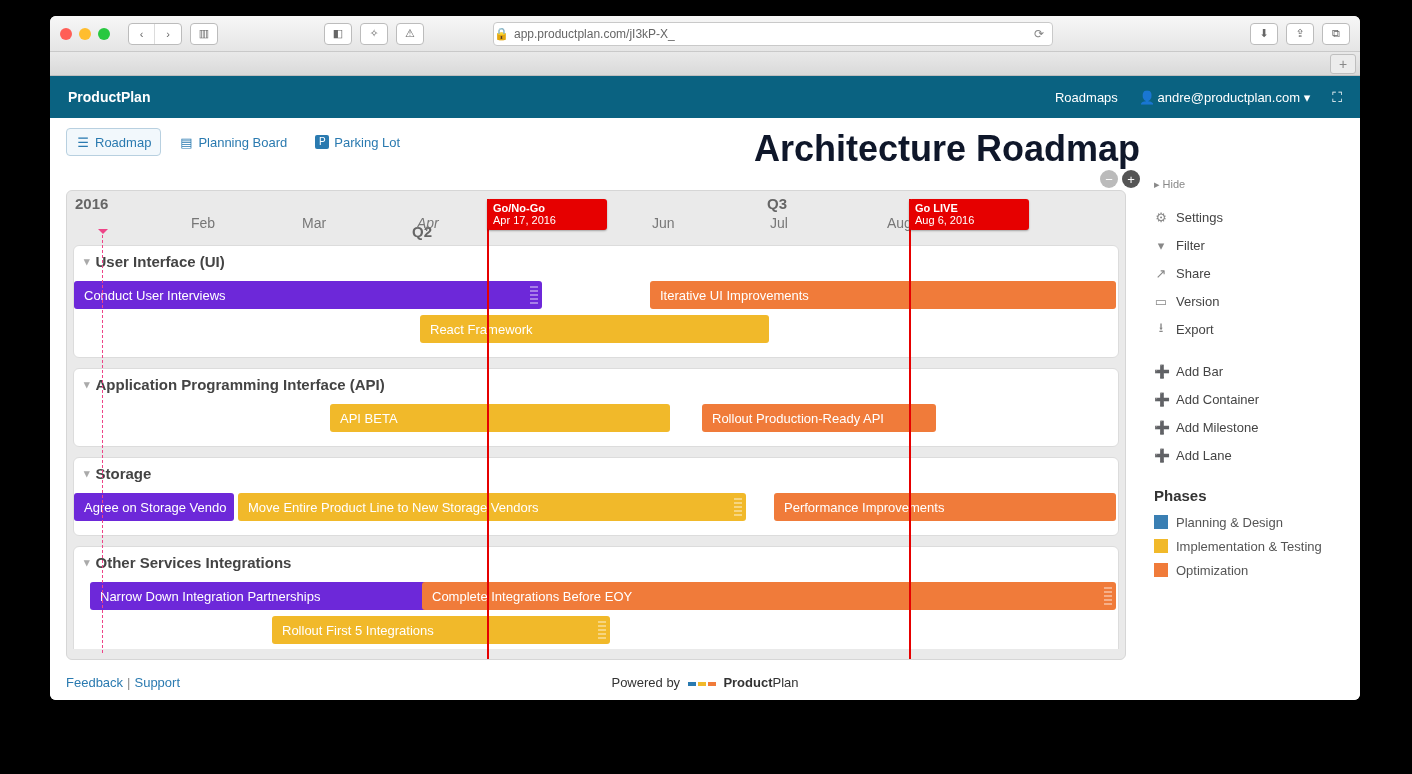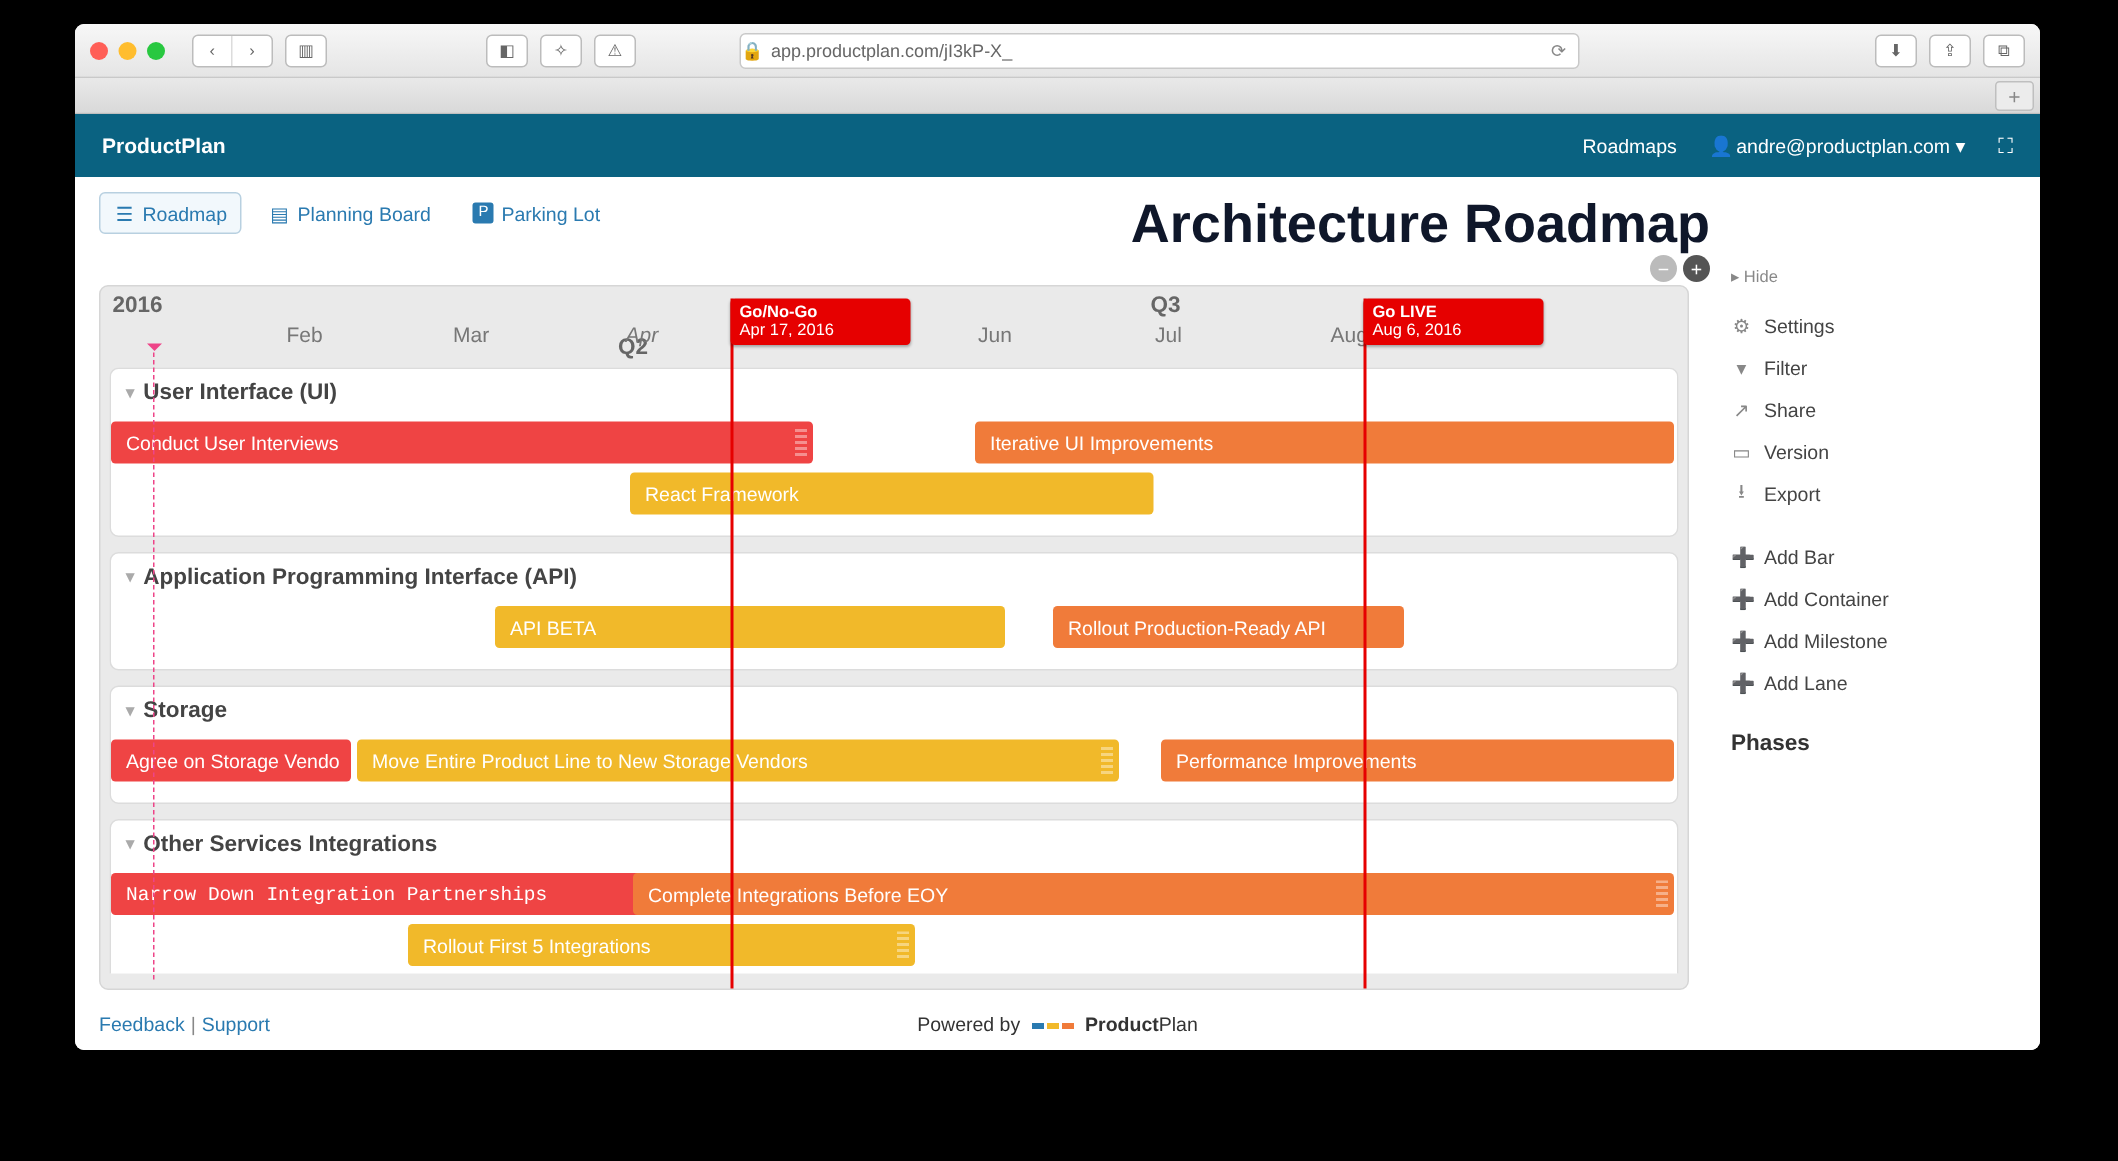--- a/index.html
+++ b/index.html
@@ -42,21 +42,21 @@
   .milestone .t{font-weight:700}
   .milestone-line{position:absolute;top:8px;width:2px;background:#e60000;z-index:5}
   .today-line{position:absolute;top:44px;bottom:6px;left:35px;width:0;border-left:1px dashed #e48;z-index:4}
   .today-line::before{content:"";position:absolute;top:-6px;left:-5px;border:5px solid transparent;border-top-color:#e48}
   .lanes{position:absolute;left:6px;right:6px;top:54px;bottom:10px;overflow:hidden}
   .lane{background:#fff;border:1px solid #dcdcdc;border-radius:6px;margin-bottom:10px;padding-bottom:8px}
   .lane-head{display:flex;align-items:center;gap:6px;padding:7px 10px;font-weight:700;color:#444;font-size:15px}
   .lane-head .chev{color:#aaa;font-size:11px}
   .row{position:relative;height:30px;margin:4px 0}
   .bar{position:absolute;top:0;height:28px;border-radius:3px;color:#fff;font-size:13px;display:flex;align-items:center;padding:0 10px;white-space:nowrap;overflow:hidden}
-  .c-blue{background:#ef4444}.c-yellow{background:#f1b92a}.c-orange{background:#f07b3a}
+  .c-blue{background:#6d28d9}.c-yellow{background:#f1b92a}.c-orange{background:#f07b3a}
   .grip{position:absolute;right:4px;top:5px;width:8px;height:18px;background:repeating-linear-gradient(#ffffff66 0 2px,transparent 2px 4px)}
   
   .side{position:absolute;right:16px;top:60px;width:190px;font-size:13px;color:#555}
   .side .hide{color:#888;font-size:11px;margin-bottom:12px}
   .side .item{display:flex;align-items:center;gap:8px;height:28px;cursor:pointer;color:#444}
   .side .sep{height:14px}
   .side h4{margin-top:18px;font-size:15px;color:#333;margin-bottom:6px}
   .legend-row{display:flex;align-items:center;gap:8px;height:24px}
   .swatch{width:14px;height:14px}
   
@@ -206,21 +206,21 @@
               <div class="bar c-yellow" style="left: 164px; width: 508px;">Move Entire Product Line to New Storage Vendors<div class="grip"></div></div>
               <div class="bar c-orange" style="left: 700px; width: 342px;">Performance Improvements</div>
             </div>
           </div>
           <div class="lane">
             <div class="lane-head">
               <span class="chev">▾</span>
               <span>Other Services Integrations</span>
             </div>
             <div class="row">
-              <div class="bar c-blue" style="left: 0px; width: 399px; font-family: Liberation Mono, monospace;">Narrow Down Integration Partnerships</div>
+              <div class="bar c-blue" style="left: 16px; width: 399px;">Narrow Down Integration Partnerships</div>
               <div class="bar c-orange" style="left: 348px; width: 694px;">Complete Integrations Before EOY<div class="grip"></div></div>
             </div>
             <div class="row">
               <div class="bar c-yellow" style="left: 198px; width: 338px;">Rollout First 5 Integrations<div class="grip"></div></div>
             </div>
           </div>
         </div>
     <div class="milestone-line" style="left: 420px; height: 460px;"></div>
         <div class="milestone-line" style="left: 842px; height: 460px;"></div>
       </div>
@@ -258,20 +258,34 @@
         </div>
       <div class="item">
           <span class="ico">➕</span>
           <span>Add Milestone</span>
         </div>
       <div class="item">
           <span class="ico">➕</span>
           <span>Add Lane</span>
         </div>
       <h4>Phases</h4>
+      <div id="legend">
+          <div class="legend-row">
+            <span class="swatch" style="background:#3a7fb3"></span>
+            <span>Planning &amp; Design</span>
+          </div>
+          <div class="legend-row">
+            <span class="swatch" style="background:#f1b92a"></span>
+            <span>Implementation &amp; Testing</span>
+          </div>
+          <div class="legend-row">
+            <span class="swatch" style="background:#f07b3a"></span>
+            <span>Optimization</span>
+          </div>
+        </div>
     </div>
 
     <div class="footer">
       <a>Feedback</a>
       <span class="sep">|</span>
       <a>Support</a>
       <div class="powered">
         <span>Powered by</span>
         <span class="pp-logo">
           <span style="background:#2a7ab0"></span>

